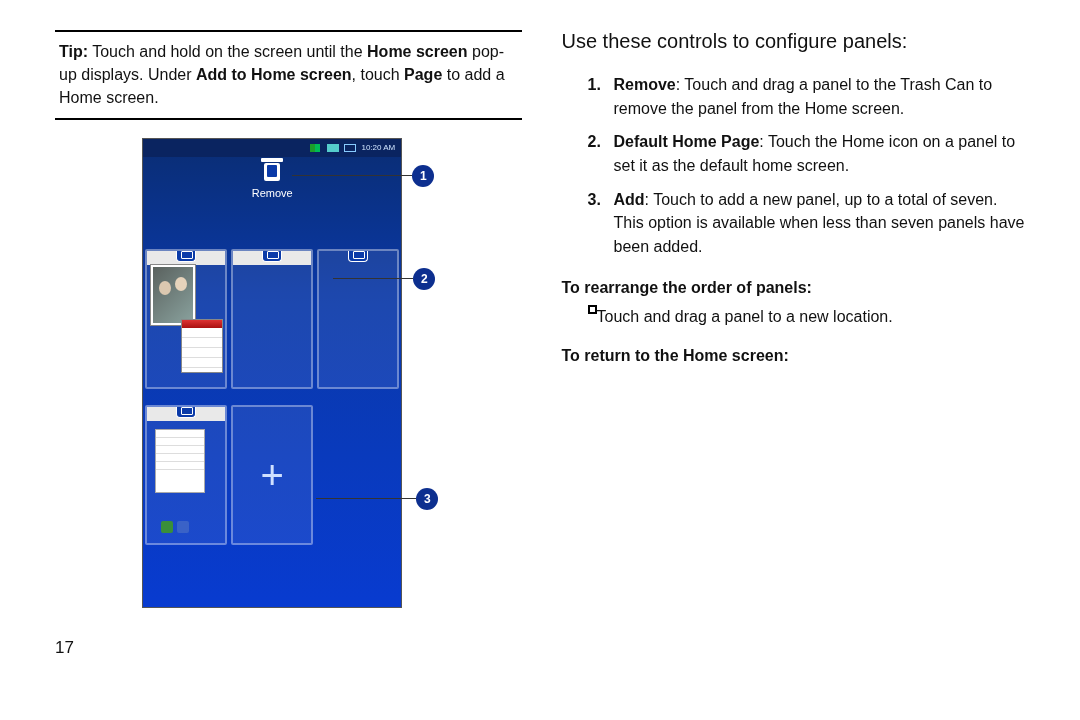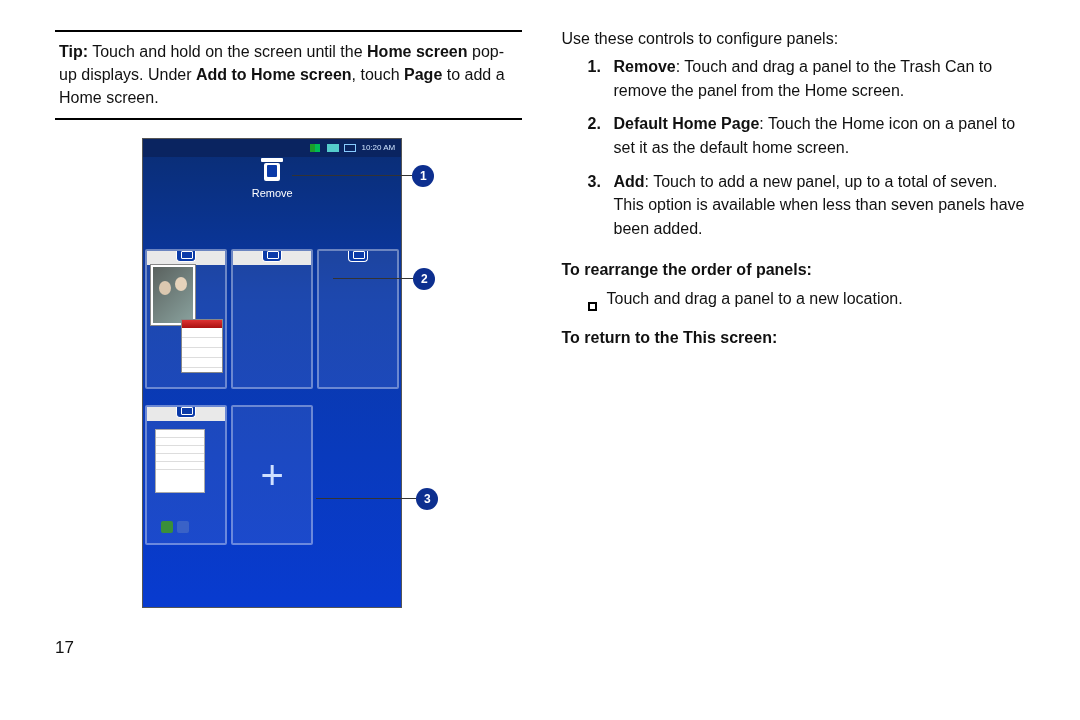--- a/index.html
+++ b/index.html
@@ -57,28 +57,28 @@
   .c1 { top: 27px; }
   .c1 .line { width: 120px; margin-left: 150px; }
   .c2 { top: 130px; }
   .c2 .line { width: 80px; margin-left: 191px; }
   .c3 { top: 350px; }
   .c3 .line { width: 100px; margin-left: 174px; }
 
   .page-num { margin-top: auto; font-size: 17px; padding-top: 30px; }
 
   
-  .right p.intro { font-size: 16px; margin-bottom: 7px; }
+  .right p.intro { font-size: 20px; margin-bottom: 20px; }
   .numlist { list-style: none; padding-left: 26px; font-size: 16px; }
   .numlist li { display: flex; margin-bottom: 10px; line-height: 1.48; }
   .numlist li .n { font-weight: 700; width: 26px; flex: none; }
   .numlist li .t .bold { font-weight: 700; }
   .subhead { font-weight: 700; font-size: 16px; margin-top: 10px; margin-bottom: 8px; }
   .bullet { list-style: none; padding-left: 26px; font-size: 16px; }
-  .bullet li { display: flex; align-items: flex-end; gap: 10px; line-height: 1.5; margin-bottom: 8px; }
+  .bullet li { display: flex; align-items: flex-start; gap: 0; line-height: 1.5; margin-bottom: 8px; }
   .bullet li .sq { width: 9px; height: 9px; border: 2px solid #000; flex: none; }
   .back-icon { display: inline-block; width: 22px; height: 14px; position: relative; vertical-align: middle; margin: 0 2px; }
   .back-icon svg { width: 22px; height: 14px; display: block; }
 </style>
 </head>
 <body>
 
 <div class="page">
 
   <div class="col left">
@@ -183,15 +183,15 @@
     </ol>
 
     <div class="subhead">To rearrange the order of panels:</div>
     <ul class="bullet">
       <li>
         <span class="sq"></span>
         <span>Touch and drag a panel to a new location.</span>
       </li>
     </ul>
 
-    <div class="subhead">To return to the This screen:</div>
+    <div class="subhead">To return to the Home screen:</div>
   </div>
 </div>
 
 </body></html>

